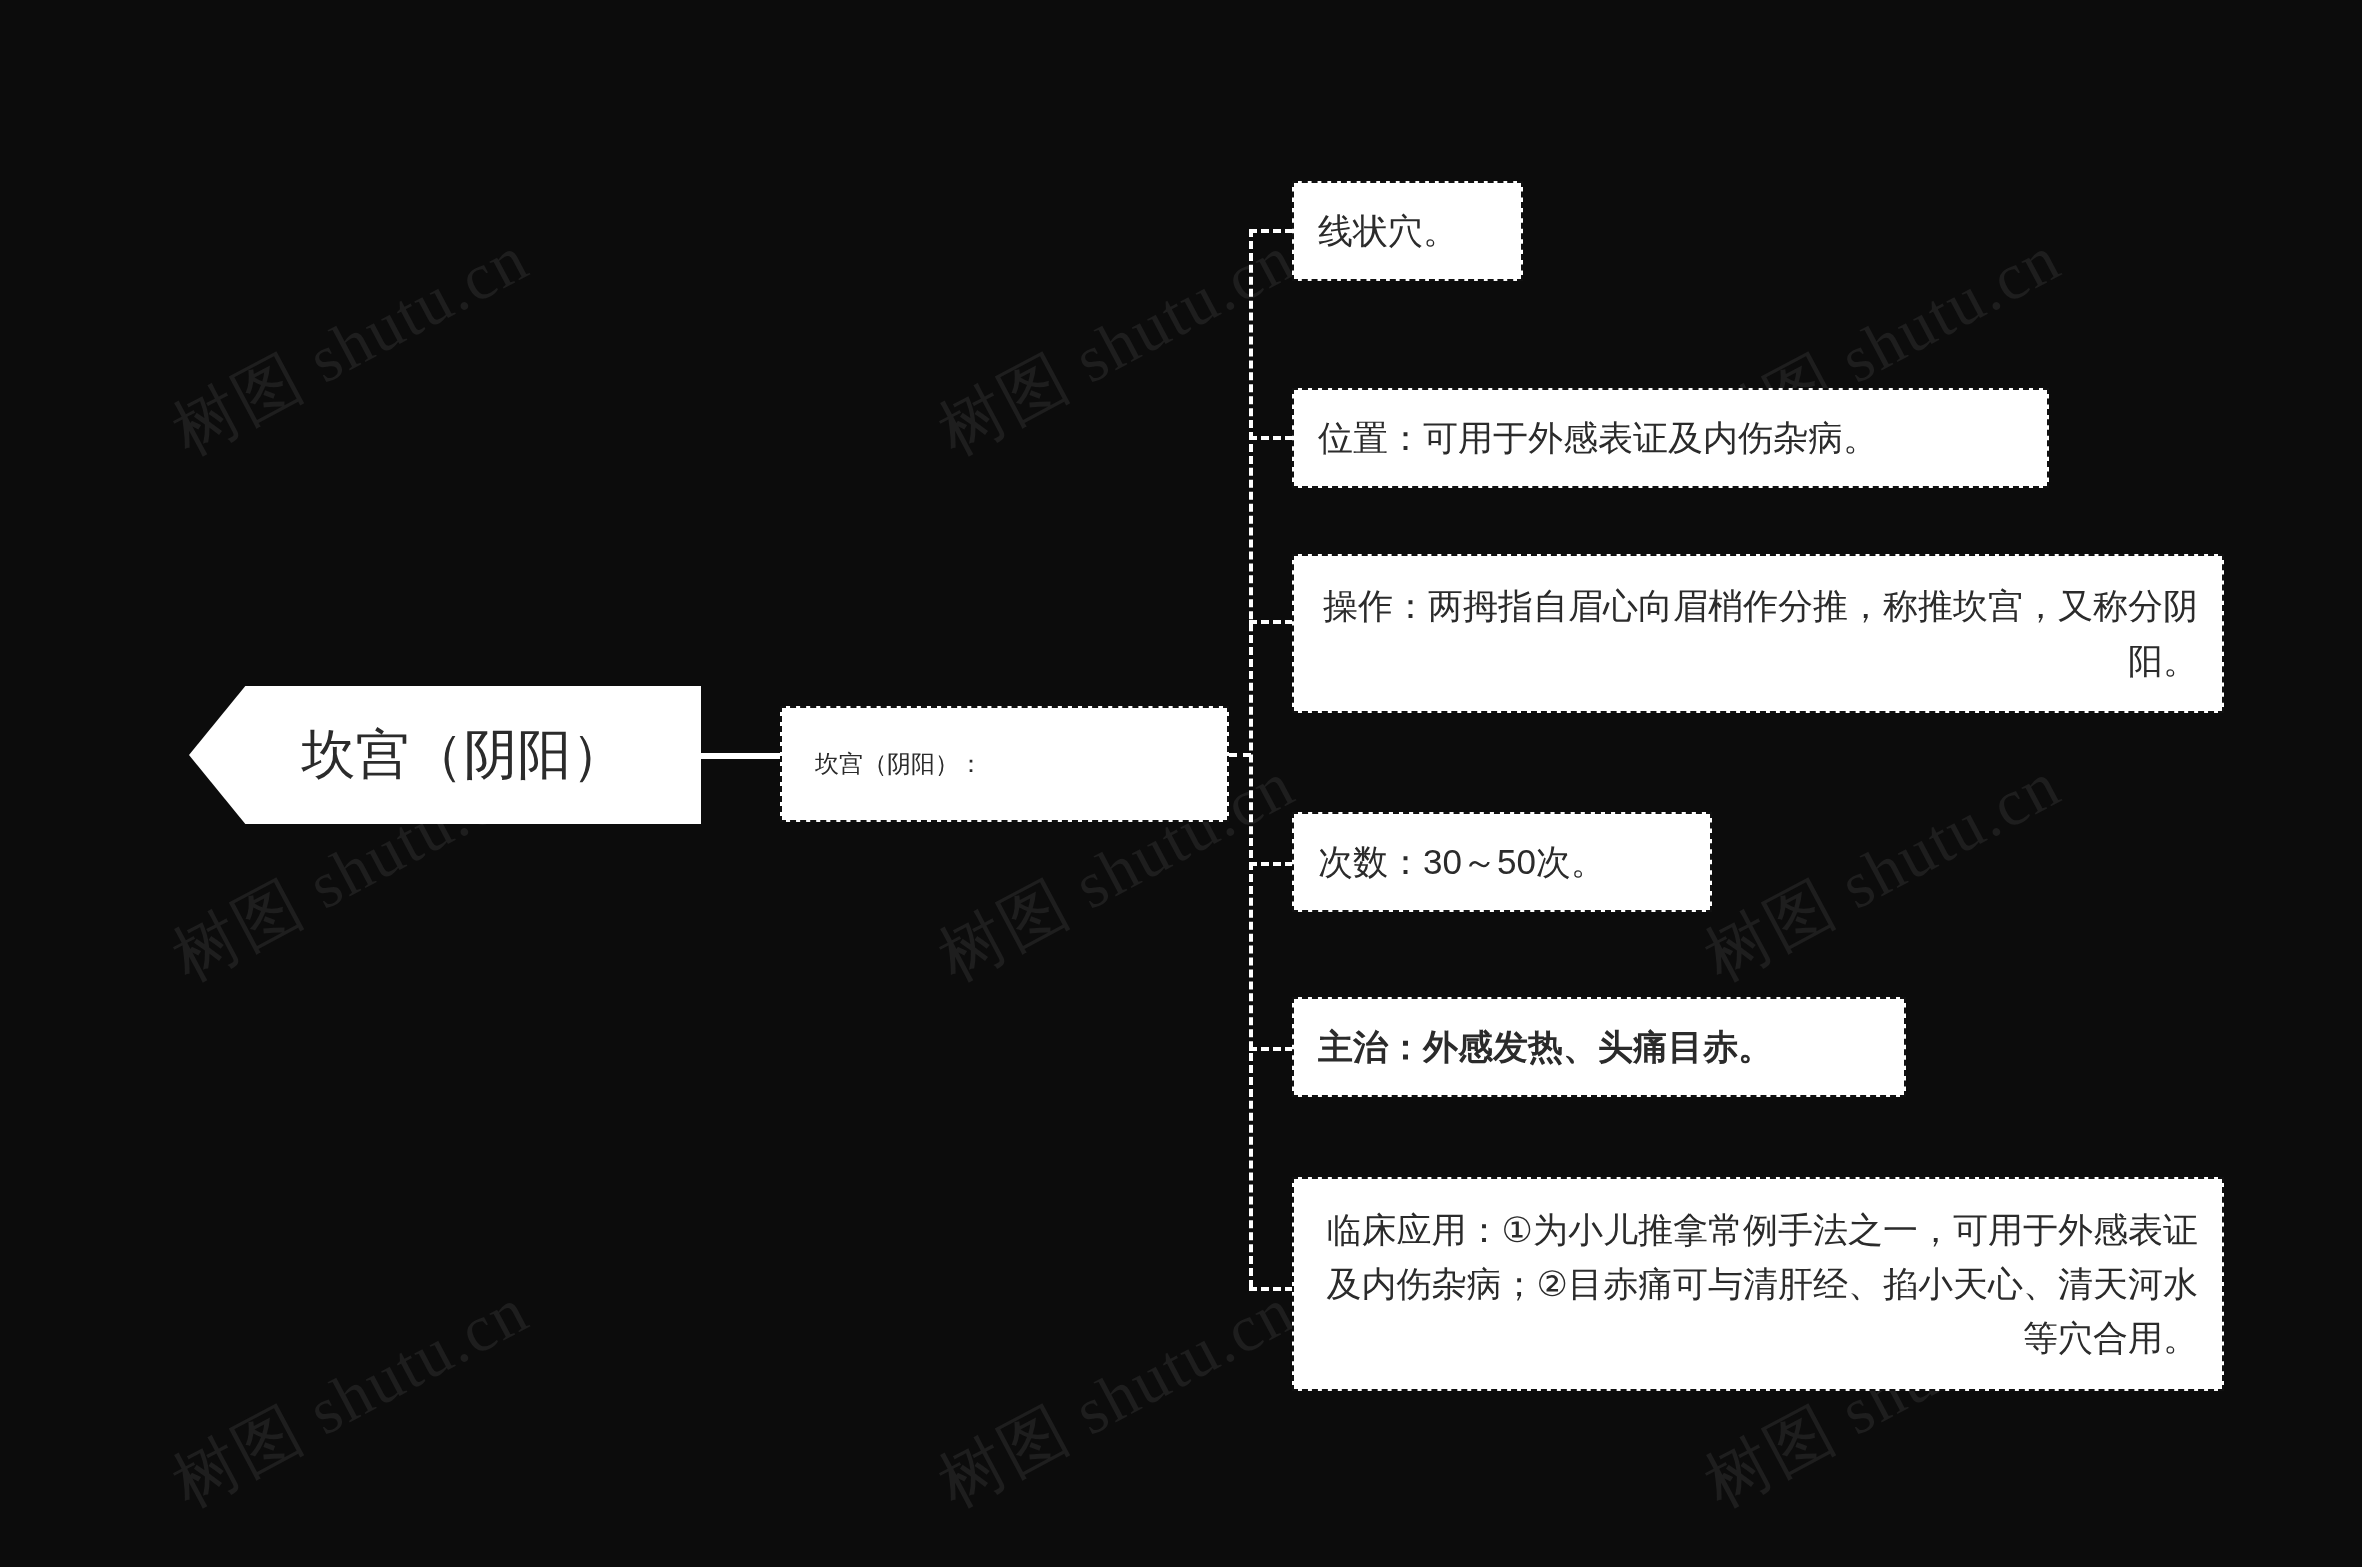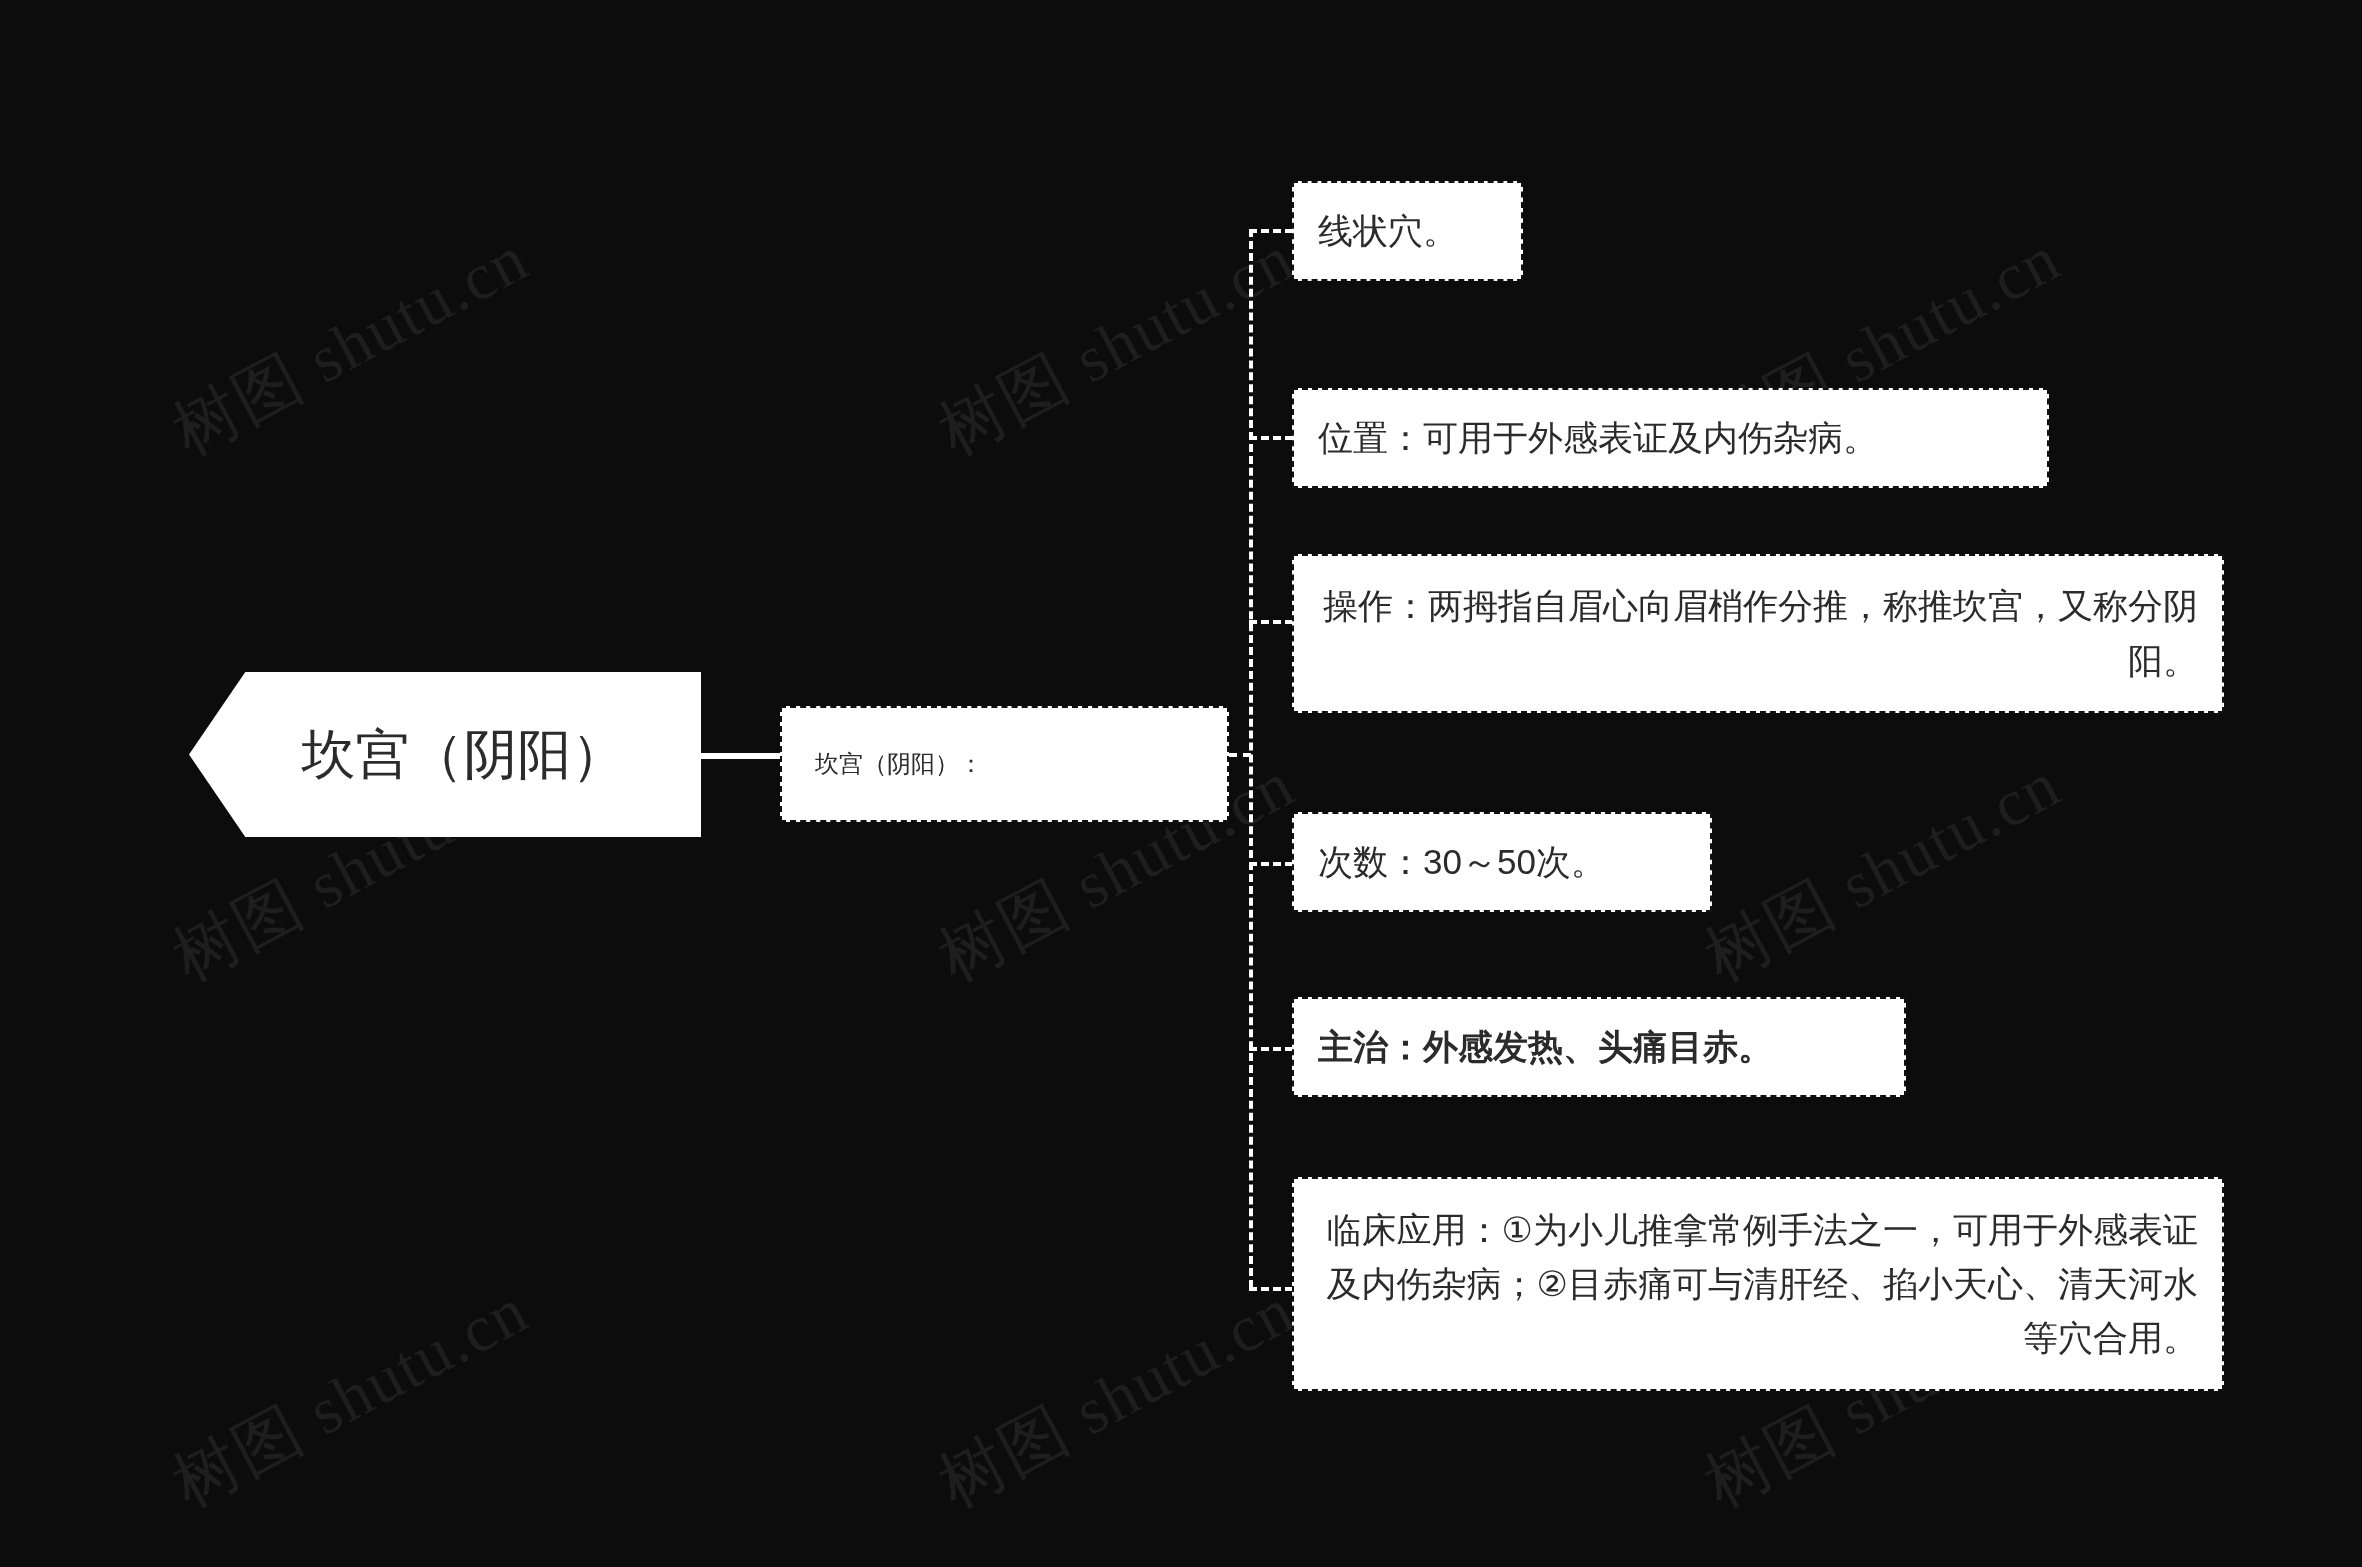--- a/index.html
+++ b/index.html
@@ -43,23 +43,23 @@
     left: 0; top: 0;
     width: 2363px;
     height: 1567px;
     z-index: 2;
   }
 
   
   #root-node {
     position: absolute;
     left: 189px;
-    top: 672px;
+    top: 686px;
     width: 512px;
-    height: 165px;
+    height: 138px;
     background: #ffffff;
     clip-path: polygon(0% 50%, 11% 0%, 100% 0%, 100% 100%, 11% 100%);
     display: flex;
     align-items: center;
     justify-content: center;
     box-sizing: border-box;
     padding-left: 37px;
   }
   #root-node .node-text {
     font-size: 54px;

